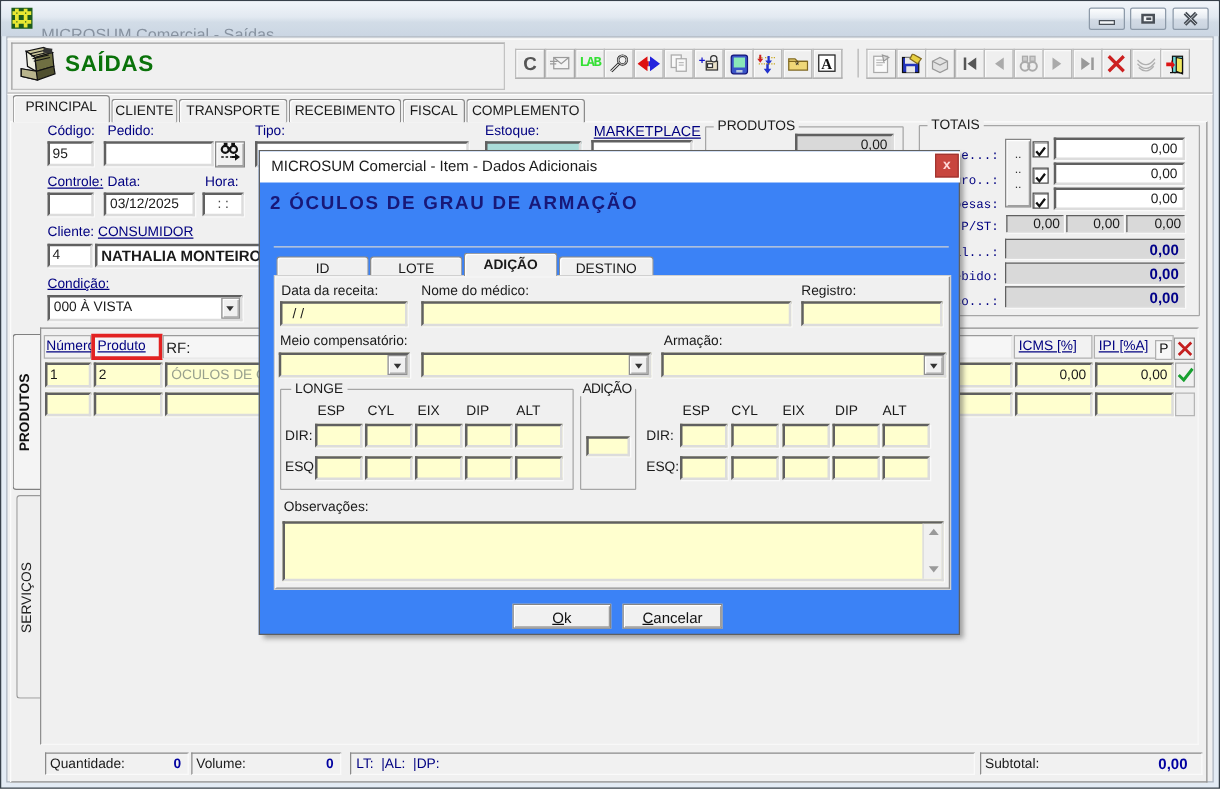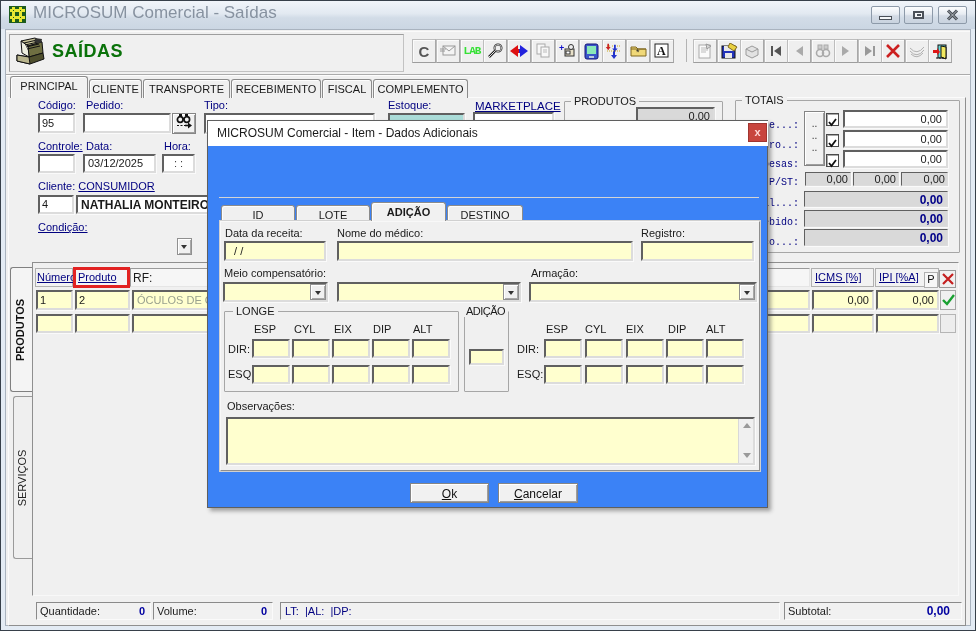--- a/index.html
+++ b/index.html
@@ -2,21 +2,21 @@
 <html><head>
 <meta charset="utf-8">
 <style>
   html,body{margin:0;padding:0;}
   #root{position:relative;width:976px;height:631px;font-family:"Liberation Sans",sans-serif;background:#37404a;overflow:hidden;}
   .abs{position:absolute;box-sizing:border-box;}
   #frame{left:1px;top:1px;width:974px;height:629px;background:#e3ebf4;}
   #titlebar{left:1px;top:1px;width:974px;height:28px;background:linear-gradient(#f1f5fa,#e2e9f1 45%,#d2dce7 60%,#cbd6e3);}
   #client{left:5px;top:29px;width:966px;height:597px;background:#f0f0f0;border:1px solid #a9b3bf;}
   .wbtn{top:6px;width:29px;height:18px;background:linear-gradient(#fcfdfe,#e7ecf2 45%,#d3dbe5 55%,#c9d3df);border:1px solid #8d9aa9;border-radius:2px;color:#3f464d;text-align:center;}
-  #ttxt{left:33px;top:3px;font-size:17px;color:#8792a0;}
+  #ttxt{left:33px;top:20px;font-size:13px;color:#8792a0;}
   .lbl{position:absolute;font-size:11px;color:#000080;white-space:nowrap;}
   .blk{color:#1a1a1a;}
   .lnk{text-decoration:underline;}
   .fld{position:absolute;box-sizing:border-box;background:#ffffcf;border:2px solid;border-color:#606060 #dcdcdc #dcdcdc #606060;box-shadow:1px 1px 0 #fafafa;font-size:11px;color:#1a1a1a;}
   .wfld{background:#ffffff;}
   .gfld{background:#d9d9d9;}
   .btn3d{position:absolute;box-sizing:border-box;background:#f1f1f1;border:1px solid #858585;box-shadow:inset 1px 1px 0 #ffffff,inset -1px -1px 0 #9e9e9e;font-size:12px;color:#111;text-align:center;}
   .tbtn{position:absolute;box-sizing:border-box;width:24px;height:24px;background:#efefef;border:1px solid #bdbdbd;border-bottom-color:#9d9d9d;border-right-color:#a8a8a8;box-shadow:inset 1px 1px 0 #fbfbfb;display:flex;align-items:center;justify-content:center;}
   .tab{position:absolute;box-sizing:border-box;top:79px;height:19px;background:#f0f0f0;border:1px solid #8b8b8b;border-bottom:none;border-radius:3px 3px 0 0;font-size:11px;color:#1a1a1a;text-align:center;padding-top:3px;box-shadow:inset 1px 1px 0 #fdfdfd;}
   .tabsel{top:76px;height:22px;z-index:3;background:#f1f1f1;}
@@ -294,20 +294,21 @@
 <div class="lbl" style="left:86px;top:140px;">Data:</div>
 <div class="fld wfld" style="left:83px;top:154px;width:73px;height:19px;padding:1px 3px;">03/12/2025</div>
 <div class="lbl" style="left:164px;top:140px;">Hora:</div>
 <div class="fld wfld" style="left:162px;top:154px;width:33px;height:19px;padding:1px 0;text-align:center;color:#444;">:  :</div>
 
 <div class="lbl" style="left:38px;top:180px;">Cliente: <span class="lnk">CONSUMIDOR</span></div>
 <div class="fld wfld" style="left:38px;top:195px;width:36px;height:19px;padding:1px 2px;">4</div>
 <div class="fld wfld" style="left:76px;top:195px;width:560px;height:19px;padding:1px 3px;font-size:12px;font-weight:bold;white-space:nowrap;overflow:hidden;">NATHALIA MONTEIRO DA SILVA</div>
 
 <div class="lbl lnk" style="left:38px;top:221px;">Condição:</div>
+<div class="fld wfld" style="left:38px;top:236px;width:156px;height:21px;padding:2px 3px;">000 À VISTA</div>
 <div class="cbtn" style="left:177px;top:238px;width:15px;height:17px;">
       <div class="arr" style="left:3px;top:6px;"></div>
     </div>
 
 <div class="abs" style="left:32px;top:262px;width:927px;height:334px;background:#f0f0f0;border:1px solid;border-color:#8f8f8f #f8f8f8 #f8f8f8 #8f8f8f;"></div>
 
 <div class="abs" style="left:10px;top:267px;width:22px;height:125px;background:#f4f4f4;border:1px solid #808080;border-right:none;border-radius:3px 0 0 3px;"></div>
 <div class="vtxt" style="left:-28px;top:324px;width:96px;text-align:center;font-weight:bold;color:#111;">PRODUTOS</div>
 <div class="abs" style="left:13px;top:396px;width:19px;height:163px;background:#efefef;border:1px solid #9a9a9a;border-right:none;border-radius:3px 0 0 3px;"></div>
 <div class="vtxt" style="left:-24px;top:472px;width:92px;text-align:center;color:#222;">SERVIÇOS</div>
@@ -352,20 +353,21 @@
 <div class="abs" style="left:280px;top:602px;width:500px;height:18px;background:#f1f1f1;border:1px solid;border-color:#8a8a8a #fafafa #fafafa #8a8a8a;"></div>
 <div class="lbl" style="left:285px;top:605px;">LT:&nbsp;&nbsp;|AL:&nbsp;&nbsp;|DP:</div>
 <div class="abs" style="left:784px;top:602px;width:178px;height:18px;background:#f1f1f1;border:1px solid;border-color:#8a8a8a #fafafa #fafafa #8a8a8a;"></div>
 <div class="lbl blk" style="left:788px;top:605px;">Subtotal:</div>
 <div class="lbl num" style="left:880px;top:604px;width:70px;font-weight:bold;font-size:12px;color:#0000a0;">0,00</div>
 
 <div class="abs" id="dlg" style="left:207px;top:120px;width:561px;height:388px;background:#3b82f6;border:1px solid #5f5f5f;box-shadow:3px 3px 4px rgba(60,60,60,0.45);z-index:20;">
  <div class="abs" style="left:0;top:0;width:560px;height:25px;background:#ffffff;"></div>
  <div class="abs" style="left:9px;top:5px;font-size:12px;color:#1a1a1a;">MICROSUM Comercial - Item - Dados Adicionais</div>
  <div class="abs" style="left:540px;top:2px;width:19px;height:19px;background:#c8453e;border:1px solid #a03530;color:#ffd8d8;font-size:11px;font-weight:bold;text-align:center;line-height:17px;">x</div>
+ <div class="abs" style="left:8px;top:33px;font-size:15px;font-weight:bold;color:#181878;letter-spacing:1.4px;">2 ÓCULOS DE GRAU DE ARMAÇÃO</div>
  <div class="abs" style="left:11px;top:76px;width:540px;height:1px;background:#d4d4d4;"></div>
 
  <div class="tab" style="left:13px;top:84px;width:74px;height:16px;">ID</div>
  <div class="tab" style="left:88px;top:84px;width:74px;height:16px;">LOTE</div>
  <div class="tab tabsel" style="left:163px;top:81px;width:75px;height:19px;font-weight:bold;">ADIÇÃO</div>
  <div class="tab" style="left:239px;top:84px;width:76px;height:16px;">DESTINO</div>
 
  <div class="abs" style="left:12px;top:100px;width:540px;height:250px;background:#f0f0f0;border:1px solid;border-color:#f8f8f8 #8f8f8f #8f8f8f #f8f8f8;box-shadow:0 0 0 1px #d0d0d0;"></div>
  <div class="lbl blk" style="left:17px;top:106px;">Data da receita:</div>
  <div class="fld" style="left:16px;top:120px;width:102px;height:20px;padding:2px 5px;">&nbsp;/  /</div>

